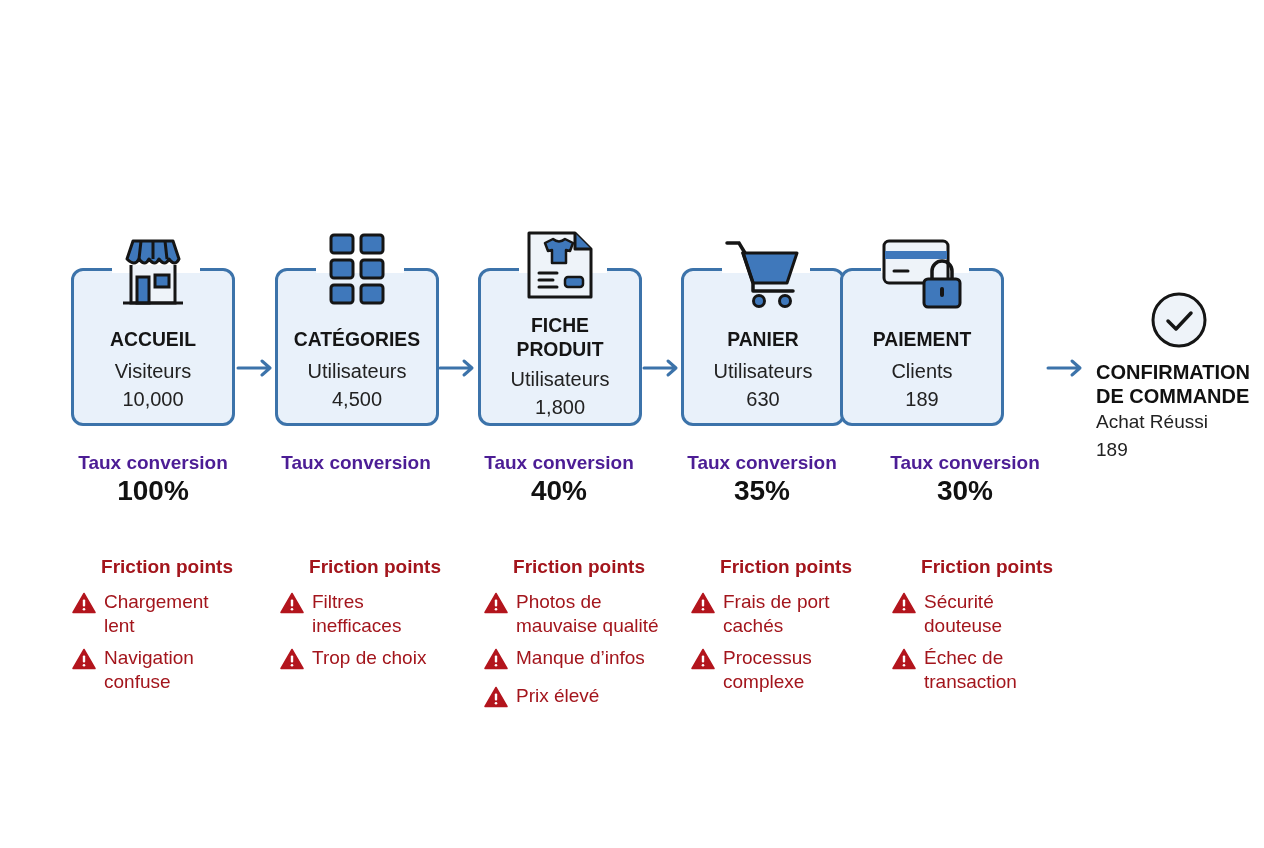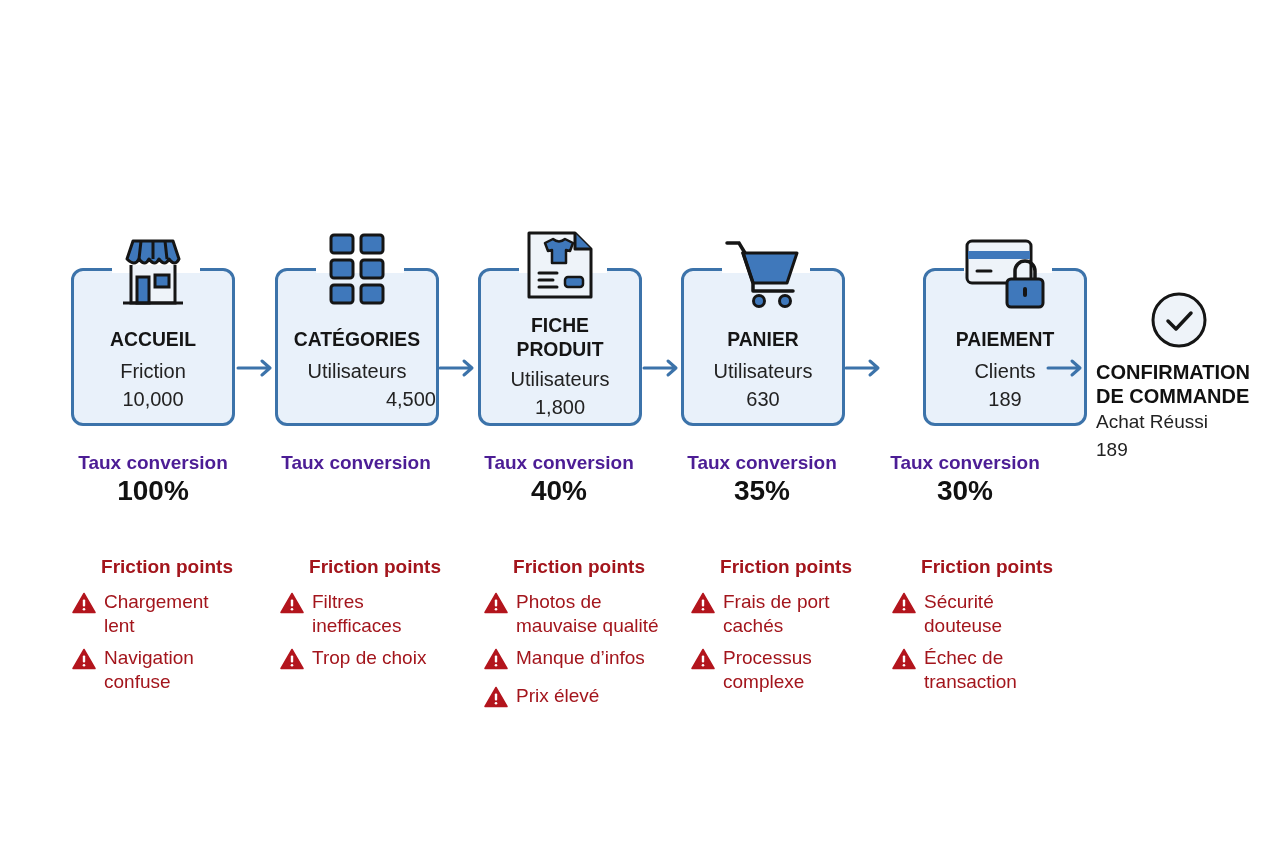--- a/index.html
+++ b/index.html
@@ -55,41 +55,41 @@
     <div class="card-gap"></div>
     <svg class="card-icon" style="top:-34px;" width="72" height="72" viewBox="0 0 72 72">
       <path d="M10 22 L16 4 H56 L62 22 Q58 30 52 22 Q48 30 42 22 Q38 30 32 22 Q28 30 22 22 Q18 30 10 22 Z" fill="#3f78bb" stroke="#151515" stroke-width="3" stroke-linejoin="round"></path>
       <path d="M24 4 L22 22 M36 4 V22 M48 4 L50 22" stroke="#151515" stroke-width="3"></path>
       <path d="M14 28 V66 H58 V28" fill="#eef3f9" stroke="#151515" stroke-width="3"></path>
       <rect x="20" y="40" width="12" height="26" fill="#3f78bb" stroke="#151515" stroke-width="3"></rect>
       <rect x="38" y="38" width="14" height="12" fill="#3f78bb" stroke="#151515" stroke-width="3"></rect>
       <path d="M6 66 H66" stroke="#151515" stroke-width="3"></path>
     </svg>
     <div class="card-title" style="top:56px;">ACCUEIL</div>
-    <div class="card-metric" style="top:86px;">Friction</div>
+    <div class="card-metric" style="top:86px;">Visiteurs</div>
     <div class="card-metric" style="top:114px;">10,000</div>
   </div>
 
   <svg class="arrow" style="left:236px;" viewBox="0 0 40 20">
     <path d="M2 10 H34 M26 3 L34 10 L26 17" fill="none" stroke="#3c73aa" stroke-width="3" stroke-linecap="round" stroke-linejoin="round"></path>
   </svg>
 
   <div class="card" style="left:275px;">
     <div class="card-gap"></div>
     <svg class="card-icon" style="top:-40px;" width="60" height="76" viewBox="0 0 60 76">
       <rect x="4" y="4" width="22" height="18" rx="3" fill="#3f78bb" stroke="#151515" stroke-width="3"></rect>
       <rect x="34" y="4" width="22" height="18" rx="3" fill="#3f78bb" stroke="#151515" stroke-width="3"></rect>
       <rect x="4" y="29" width="22" height="18" rx="3" fill="#3f78bb" stroke="#151515" stroke-width="3"></rect>
       <rect x="34" y="29" width="22" height="18" rx="3" fill="#3f78bb" stroke="#151515" stroke-width="3"></rect>
       <rect x="4" y="54" width="22" height="18" rx="3" fill="#3f78bb" stroke="#151515" stroke-width="3"></rect>
       <rect x="34" y="54" width="22" height="18" rx="3" fill="#3f78bb" stroke="#151515" stroke-width="3"></rect>
     </svg>
     <div class="card-title" style="top:56px;">CATÉGORIES</div>
     <div class="card-metric" style="top:86px;">Utilisateurs</div>
-    <div class="card-metric" style="top:114px;text-align:right;">4,500</div>
+    <div class="card-metric" style="top:114px;">4,500</div>
   </div>
 
   <svg class="arrow" style="left:438px;" viewBox="0 0 40 20">
     <path d="M2 10 H34 M26 3 L34 10 L26 17" fill="none" stroke="#3c73aa" stroke-width="3" stroke-linecap="round" stroke-linejoin="round"></path>
   </svg>
 
   <div class="card" style="left:478px;">
     <div class="card-gap"></div>
     <svg class="card-icon" style="top:-42px;" width="70" height="72" viewBox="0 0 70 72">
       <path d="M4 4 H50 L66 20 V68 H4 Z" fill="#eef3f9" stroke="#151515" stroke-width="3" stroke-linejoin="round"></path>
@@ -119,21 +119,21 @@
     </svg>
     <div class="card-title" style="top:56px;">PANIER</div>
     <div class="card-metric" style="top:86px;">Utilisateurs</div>
     <div class="card-metric" style="top:114px;">630</div>
   </div>
 
   <svg class="arrow" style="left:844px;" viewBox="0 0 40 20">
     <path d="M2 10 H34 M26 3 L34 10 L26 17" fill="none" stroke="#3c73aa" stroke-width="3" stroke-linecap="round" stroke-linejoin="round"></path>
   </svg>
 
-  <div class="card" style="left:923px;">
+  <div class="card" style="left:840px;">
     <div class="card-gap"></div>
     <svg class="card-icon" style="top:-34px;" width="84" height="74" viewBox="0 0 84 74">
       <rect x="4" y="4" width="64" height="42" rx="5" fill="#eef3f9" stroke="#151515" stroke-width="3"></rect>
       <rect x="5" y="14" width="62" height="8" fill="#3f78bb"></rect>
       <path d="M14 34 H28" stroke="#151515" stroke-width="3" stroke-linecap="round"></path>
       <path d="M52 42 V34 A10 10 0 0 1 72 34 V42" fill="none" stroke="#151515" stroke-width="3.5"></path>
       <rect x="44" y="42" width="36" height="28" rx="4" fill="#3f78bb" stroke="#151515" stroke-width="3"></rect>
       <rect x="60" y="50" width="4" height="10" rx="2" fill="#151515"></rect>
     </svg>
     <div class="card-title" style="top:56px;">PAIEMENT</div>

